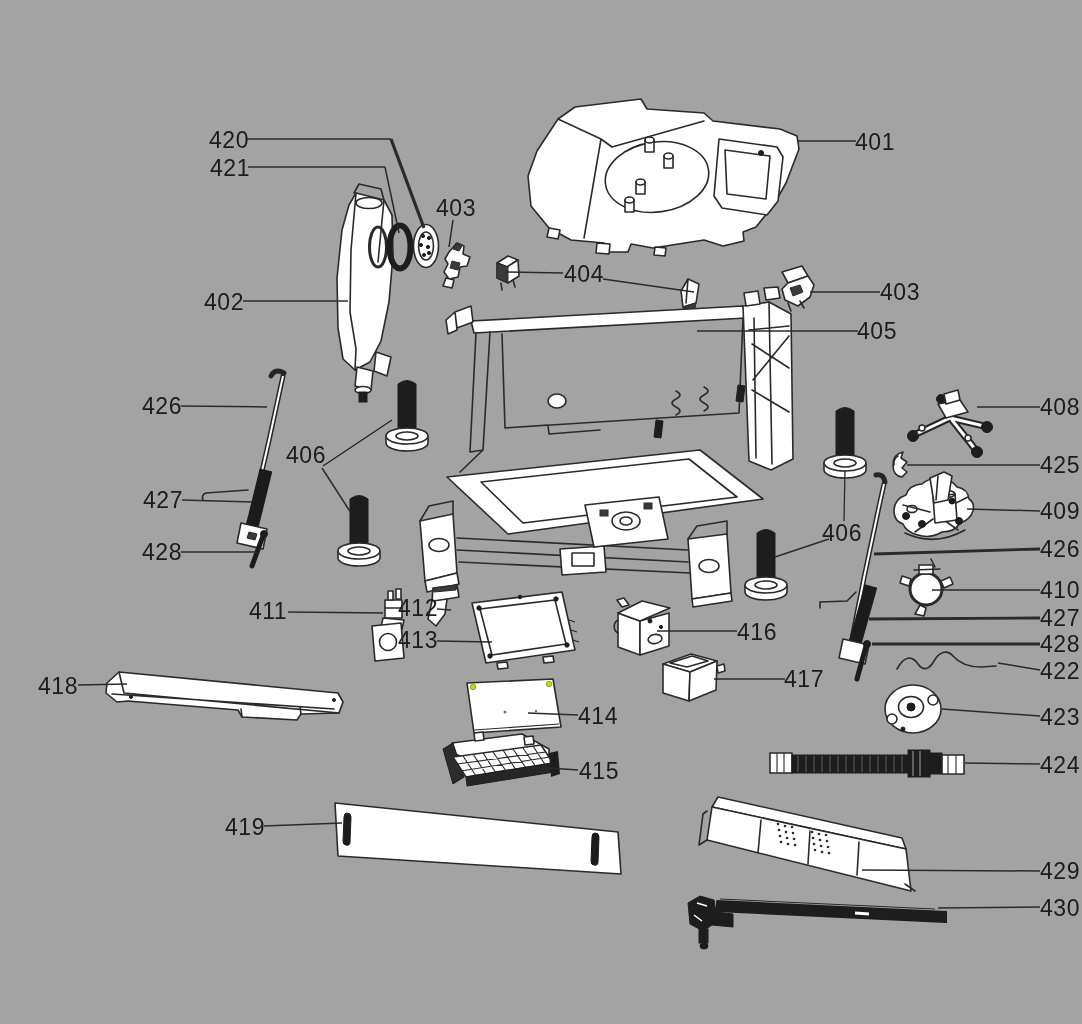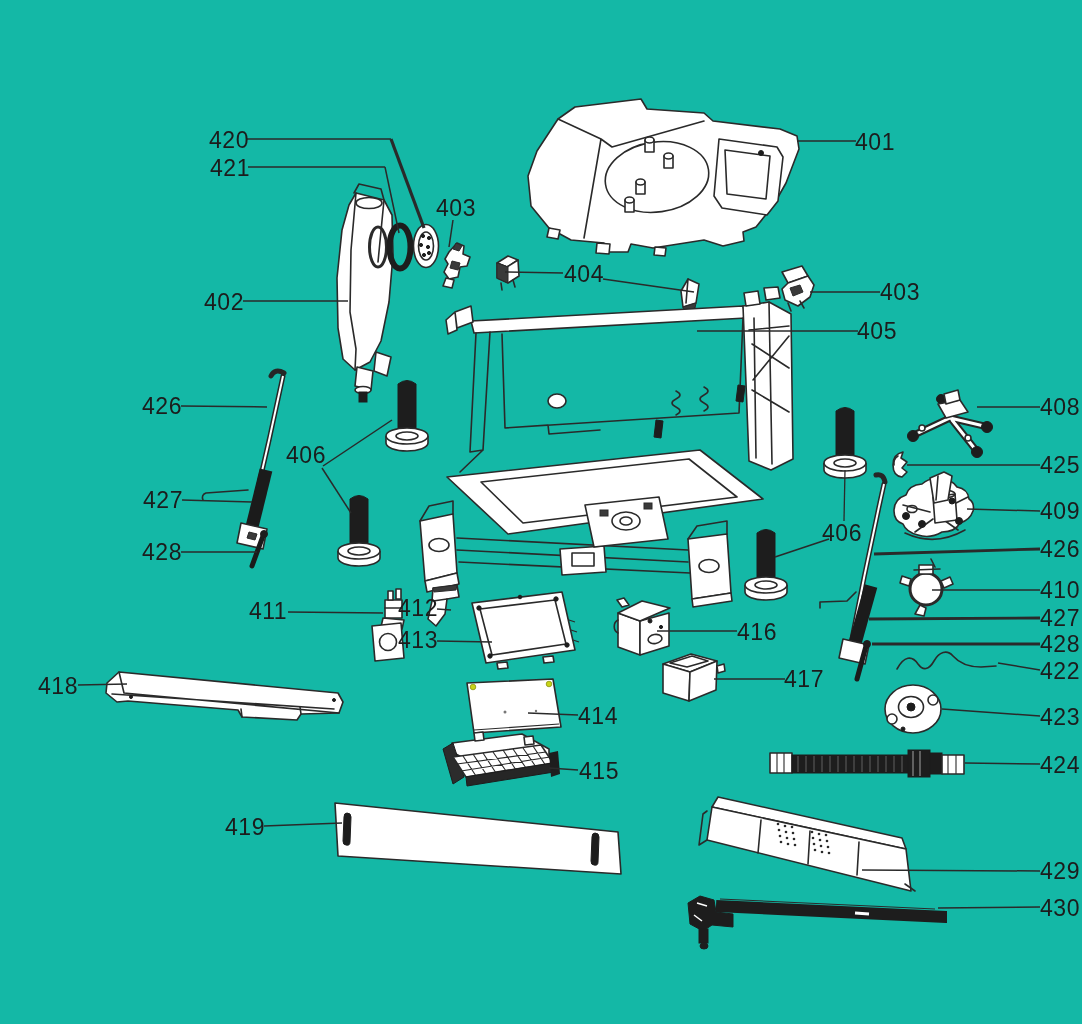--- a/index.html
+++ b/index.html
@@ -1,16 +1,16 @@
 <!DOCTYPE html>
 <html><head>
 <meta charset="utf-8">
 <style>
   html,body{margin:0;padding:0;background:#ffffff;}
-  #page{position:relative;width:1082px;height:1024px;background:#14b8a6;overflow:hidden;}
+  #page{position:relative;width:1082px;height:1024px;background:#a3a3a3;overflow:hidden;}
   svg{display:block;}
   svg text{font-family:"Liberation Sans",sans-serif;font-size:23px;fill:#1c1c1c;
            text-anchor:middle;dominant-baseline:central;letter-spacing:.5px;}
   .ln{stroke:#2a2a2a;fill:#ffffff;stroke-width:1.6;stroke-linejoin:round;}
   .lnf{stroke:#2a2a2a;fill:none;stroke-width:1.6;stroke-linejoin:round;stroke-linecap:round;}
   .thin{stroke:#2a2a2a;fill:none;stroke-width:1.1;}
   .dk{fill:#1d1d1d;stroke:#1d1d1d;stroke-width:1;}
   .mdk{fill:#3a3a3a;stroke:#2a2a2a;stroke-width:1;}
 </style>
 </head>

